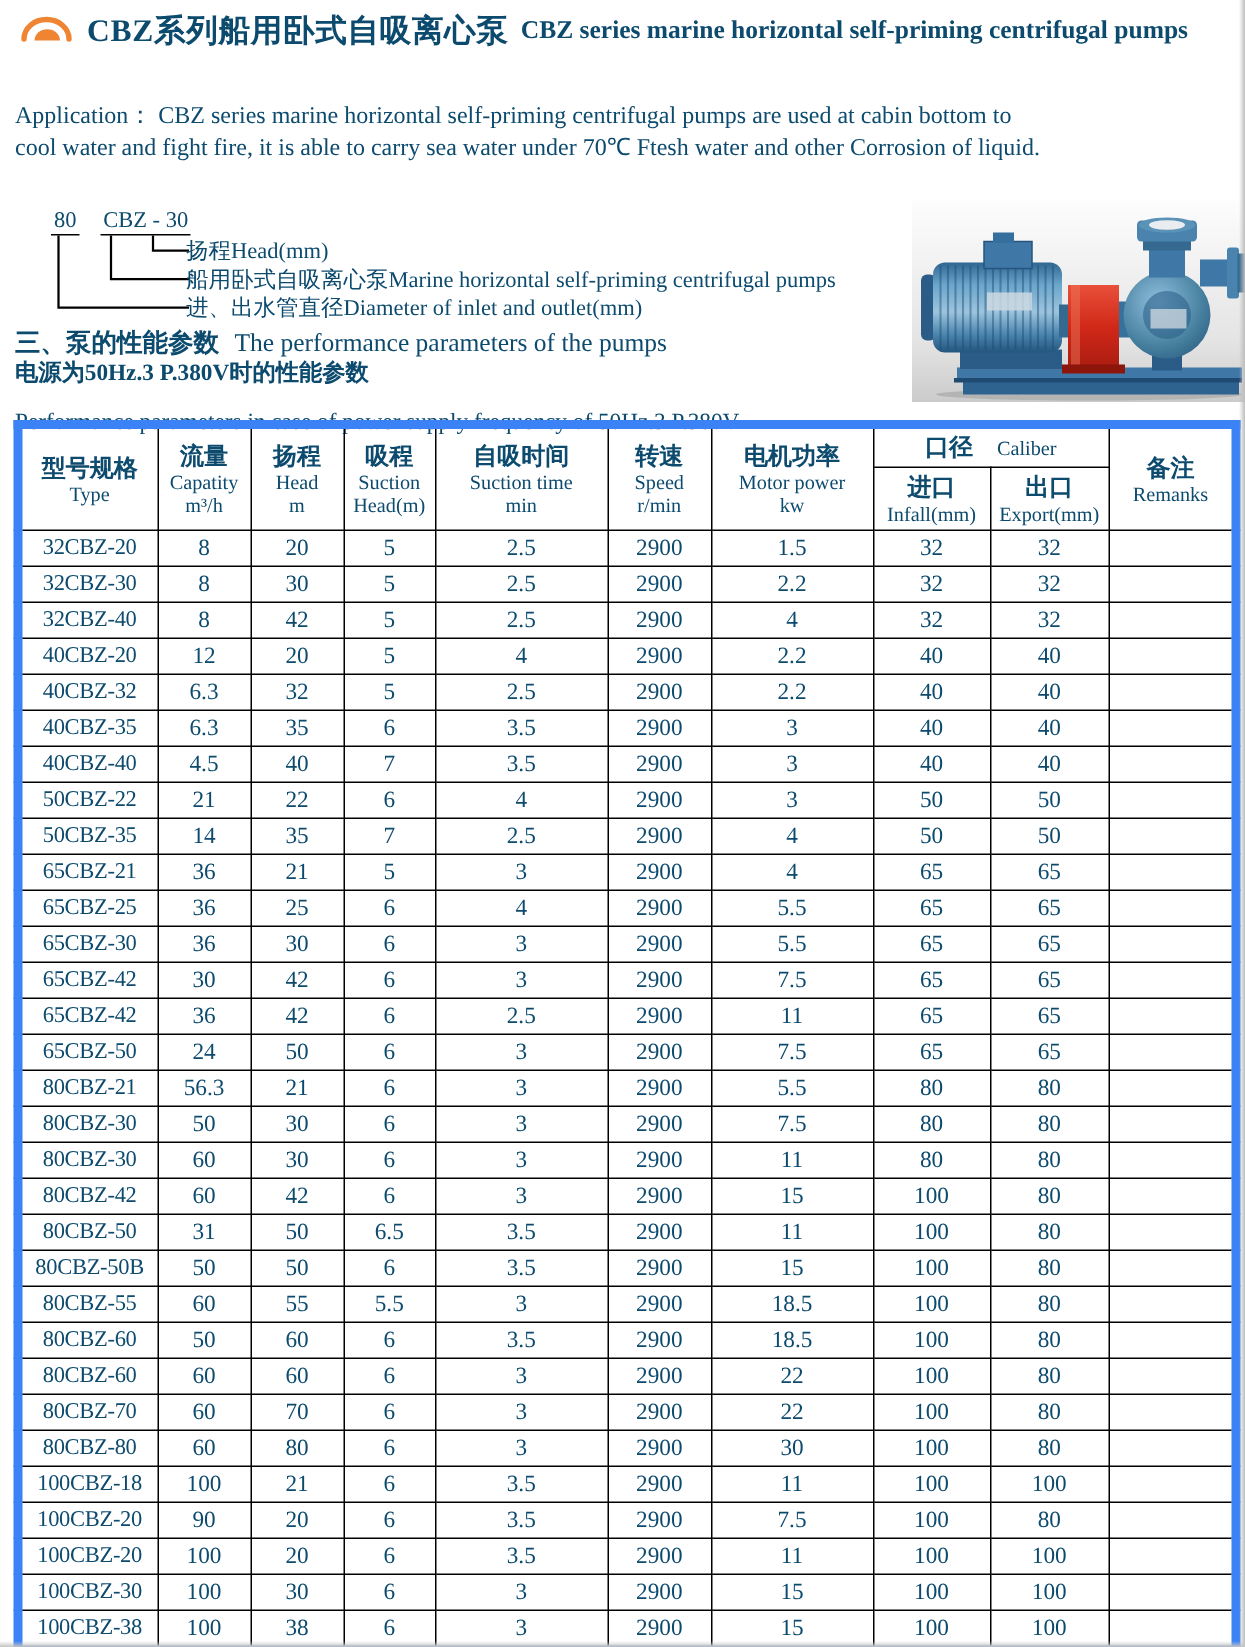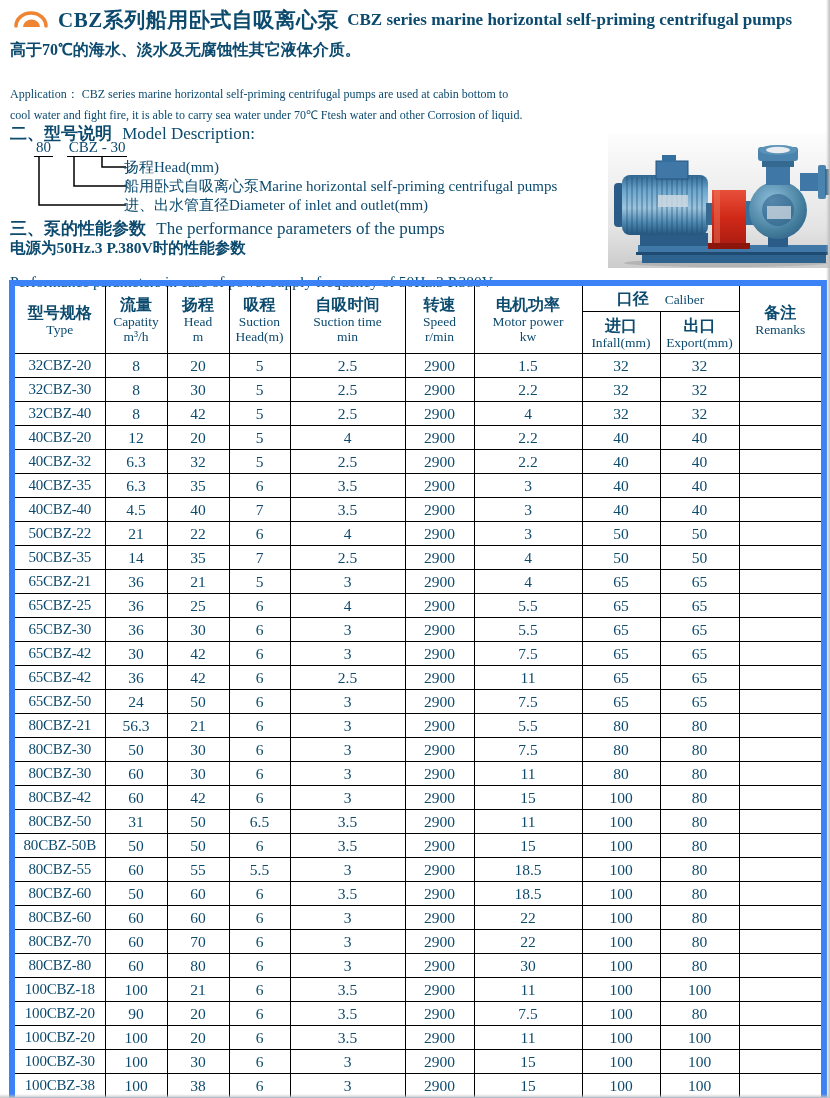--- a/index.html
+++ b/index.html
@@ -7,21 +7,21 @@
         font-family:Liberation Serif, serif;color:#0c4a6e;overflow:hidden;}
 
   
   .title-row{position:absolute;left:12px;top:5px;display:flex;align-items:center;gap:8px;}
   .title-zh{font-size:21px;font-weight:bold;letter-spacing:.5px;white-space:nowrap;}
   .title-en{font-size:17px;font-weight:bold;white-space:nowrap;}
 
   
   .para{position:absolute;left:10px;width:814px;}
   .ov-zh{top:39px;font-size:16px;font-weight:bold;line-height:21.5px;}
-  .ov-en{top:84px;font-size:12px;line-height:20.5px;}
+  .ov-en{top:68px;font-size:16px;line-height:20.5px;}
 
   .sect{position:absolute;left:10px;font-size:17px;white-space:nowrap;}
   .sect .zh{font-weight:bold;}
   .sect .en{font-weight:normal;margin-left:6px;}
   .sect2{top:122px;}
   .sect3{top:217px;}
 
   .sub-zh{position:absolute;left:10px;top:238px;font-size:15.5px;font-weight:bold;white-space:nowrap;}
   .sub-en{position:absolute;left:10px;top:273px;font-size:15.5px;white-space:nowrap;}
 
@@ -128,31 +128,26 @@
   <div class="title-row">
     <svg width="38" height="30" viewBox="0 0 38 30">
       <path d="M4,21 A15,13 0 0 1 34,21" fill="none" stroke="#ef8432" stroke-width="3.6" stroke-linecap="round"></path>
       <path d="M11,22 A8.5,7.5 0 0 1 28,22 Z" fill="#ef8432"></path>
     </svg>
     <span class="title-zh">CBZ系列船用卧式自吸离心泵</span>
     <span class="title-en">CBZ series marine horizontal self-priming centrifugal pumps</span>
   </div>
 
   <div class="para ov-zh">
-    <div>高于70℃的海水、淡水及无腐蚀性其它液体介质。</div>
   </div>
   <div class="para ov-en">
     <div>Application：  CBZ series marine horizontal self-priming centrifugal pumps are used at cabin bottom to</div>
     <div>cool water and fight fire, it is able to carry sea water under 70℃ Ftesh water and other Corrosion of liquid.</div>
   </div>
 
-  <div class="sect sect2">
-    <span class="zh">二、型号说明</span>
-    <span class="en">Model Description:</span>
-  </div>
 
   <div class="code">
     <span>80</span>
     <span>CBZ - 30</span>
   </div>
 
   <svg class="dsvg" width="100" height="62" viewBox="0 0 100 62">
     <path d="M72,7 V17 H96" fill="none" stroke="#000" stroke-width="1.5"></path>
     <path d="M44,7 V36 H96" fill="none" stroke="#000" stroke-width="1.5"></path>
     <path d="M9,7 V55 H96" fill="none" stroke="#000" stroke-width="1.5"></path>

